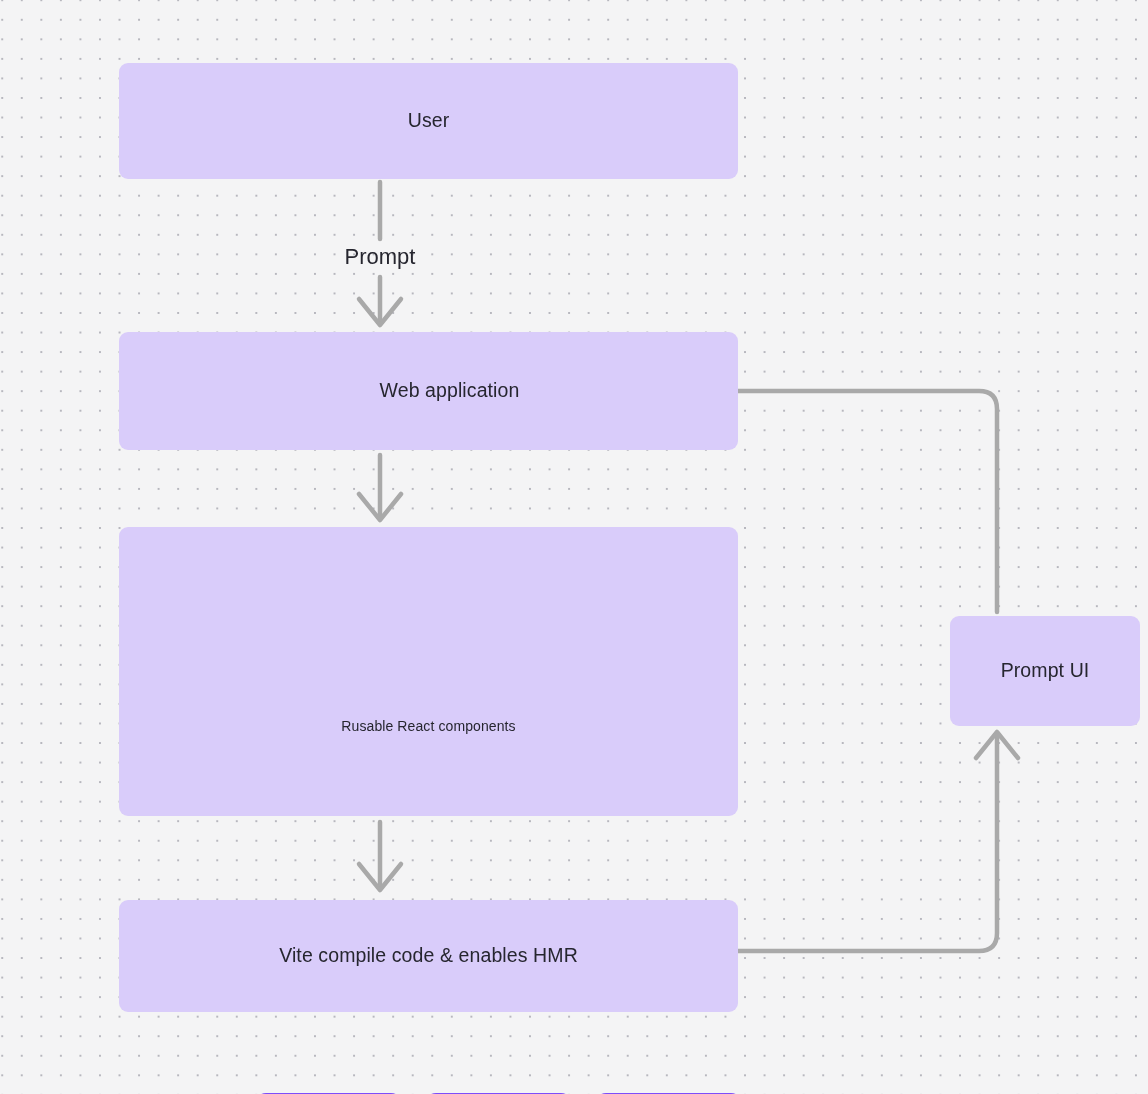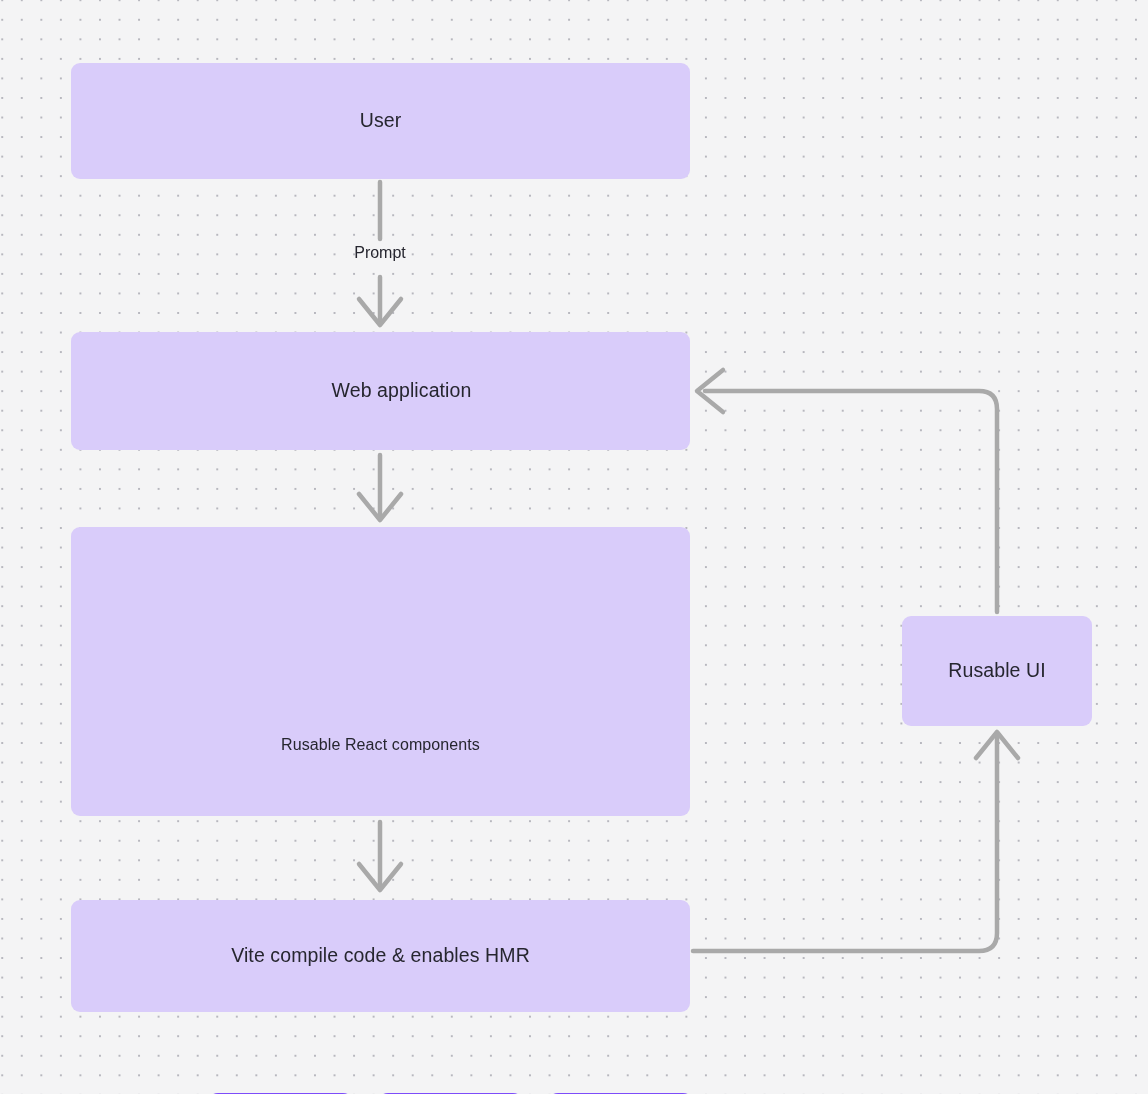--- a/index.html
+++ b/index.html
@@ -36,20 +36,21 @@
     justify-content: center;
     text-align: center;
     line-height: 1.3;
   }
 
   .node-lavender {
     background-color: #d9ccfa;
     color: #26262f;
     font-size: 19.5px;
     letter-spacing: 0.1px;
+    margin-left: 48px;
   }
 
   .node-purple {
     background-color: #7d4dfa;
     color: #ffffff;
     font-size: 18.5px;
     border-radius: 11px;
     letter-spacing: 0.1px;
   }
 
@@ -60,37 +61,37 @@
                       display: block; }
   #node-html        { left: 136px; top: 566px; width: 147px; height: 105px; }
   #node-css         { left: 306px; top: 566px; width: 147px; height: 105px; }
   #node-js          { left: 476px; top: 566px; width: 147px; height: 105px; }
   #node-vite        { left: 71px;  top: 900px; width: 619px; height: 112px; align-items: center; }
   #node-render      { left: 902px; top: 616px; width: 190px; height: 110px; }
 
   #group-react-caption {
     position: absolute;
     left: 0;
-    top: 208px;
+    top: 190px;
     width: 619px;
     text-align: center;
     color: #26262f;
-    font-size: 16px;
+    font-size: 14px;
     letter-spacing: 0.1px;
   }
 
   
   #label-prompt {
     position: absolute;
     left: 330px;
     top: 244px;
     width: 100px;
     text-align: center;
     color: #26262f;
-    font-size: 16px;
+    font-size: 22px;
     background: transparent;
   }
 
   
   #edges {
     position: absolute;
     left: 0;
     top: 0;
     width: 1148px;
     height: 1094px;
@@ -161,16 +162,16 @@
     </div>
 
     <div id="group-react-caption">Rusable React components</div>
   </div>
 
   <div class="node node-lavender" id="node-vite">
     <span>Vite compile code &amp; enables HMR</span>
   </div>
 
   <div class="node node-lavender" id="node-render">
-    <span>Rusable UI</span>
+    <span>Prompt UI</span>
   </div>
 
 </div>
 
 </body></html>

